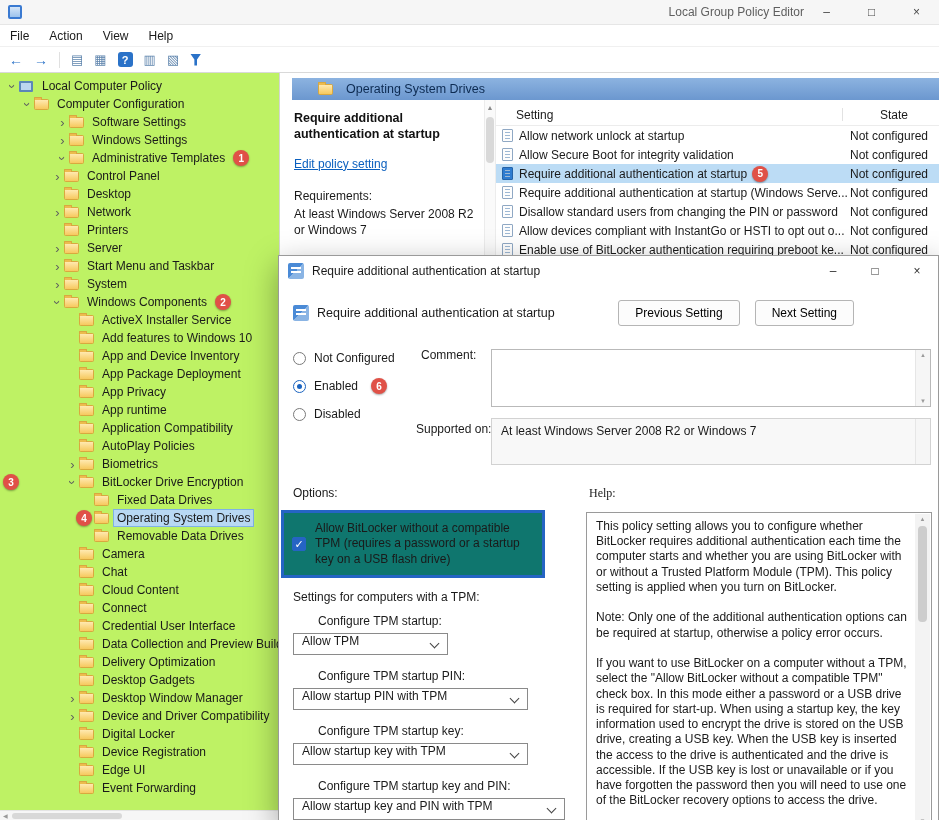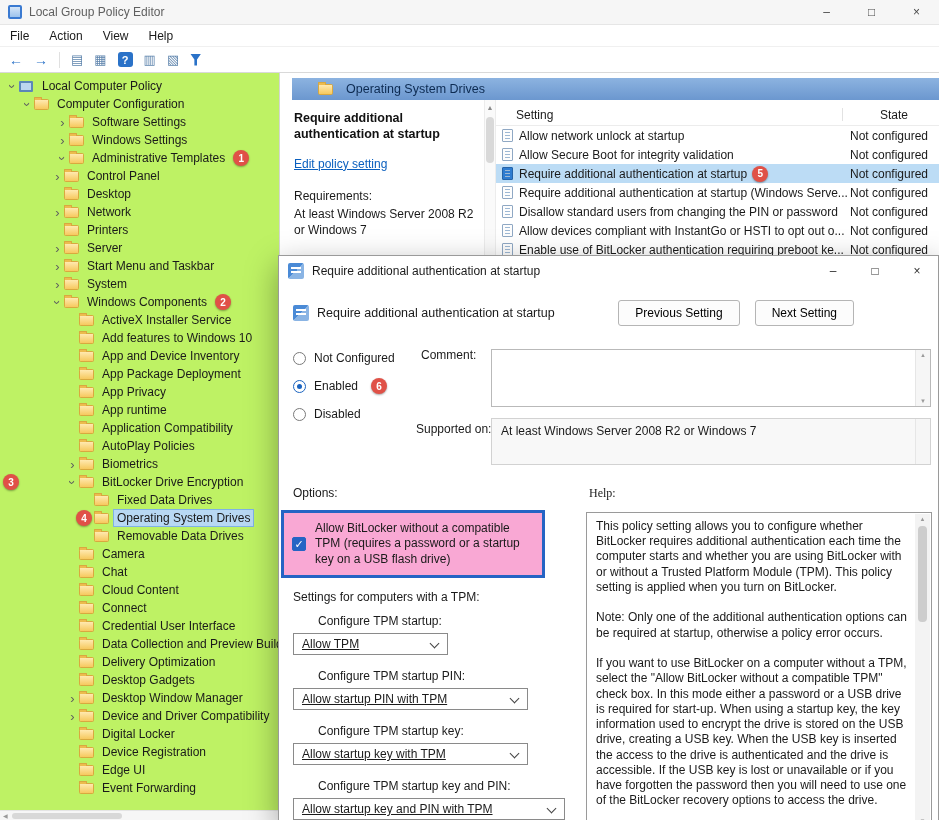--- a/index.html
+++ b/index.html
@@ -8,21 +8,21 @@
     width:939px; height:820px; position:relative; overflow:hidden;
     font-family:"Liberation Sans","DejaVu Sans",sans-serif; font-size:12px;
     color:#1a1a1a; background:#fff;
   }
 
   
   .titlebar { height:25px; background:#f6f6f6; border-bottom:1px solid #e6e6e6;
     display:flex; align-items:center; padding-left:8px; color:#5f5f5f; }
   .app-icon { width:14px; height:14px; margin-right:7px; border:2px solid #3a7ad1;
     border-radius:2px; background:linear-gradient(#d5e6f8,#9cc3ec); }
-  .tb-title { flex:1; }
+  .tb-title { flex:1;text-align:right; }
   .win-controls { display:flex; height:100%; }
   .wc { width:45px; display:flex; align-items:center; justify-content:center; color:#4a4a4a; }
 
   .menubar { height:22px; background:#fff; border-bottom:1px solid #f0f0f0;
     display:flex; align-items:center; gap:20px; padding-left:10px; color:#1a1a1a; }
 
   .toolbar { height:26px; background:#fff; border-bottom:1px solid #d9d9d9;
     display:flex; align-items:center; gap:11px; padding-left:9px; }
   .tb-ic { font-size:14px; color:#2a72c8; line-height:1; }
   .tb-ic.grid { color:#5e84ad; font-size:13px; }
@@ -131,32 +131,32 @@
     justify-content:space-between; padding:2px 0; color:#9a9a9a; font-size:6px; }
 
   .supported-label { position:absolute; top:166px; left:137px; }
   .supported-box { position:absolute; top:162px; left:212px; width:440px; height:47px;
     border:1px solid #d2d2d2; background:#f8f8f8; padding:5px 20px 5px 9px; }
 
   .options-label { position:absolute; top:230px; left:14px; }
   .help-label { position:absolute; top:230px; left:310px;font-family:Liberation Serif, serif; }
 
   .cb-panel { position:absolute; top:254px; left:2px; width:264px; height:68px;
-    border:3px solid #2564c4; background:#f9a8d4; display:flex; align-items:center; gap:9px; padding:5px 8px; }
+    border:3px solid #2564c4; background:#0f766e; display:flex; align-items:center; gap:9px; padding:5px 8px; }
   .checkbox { width:14px; height:14px; flex:0 0 14px; border:1px solid #2564c4; border-radius:2px;
     background:#2564c4; color:#fff; font-size:11px; display:flex; align-items:center; justify-content:center; }
   .checkbox.on::before { content:"✓"; }
   .cb-label { line-height:1.3; }
 
   .tpm-heading { position:absolute; top:334px; left:14px; }
   .opt-group { position:absolute; left:14px; }
   .g1{top:358px}.g2{top:413px}.g3{top:468px}.g4{top:523px}
   .opt-label { margin-bottom:5px;margin-left:25px; }
-  .select { height:22px; border:1px solid #8a8a8a; background:#fff; display:flex; align-items:center;
-    padding:0 24px 0 8px; position:relative;text-decoration:underline; }
+  .select { height:22px; border:1px solid #8a8a8a; background:#fff; display:flex; align-items:flex-start;
+    padding:0 24px 0 8px; position:relative; }
   .w1{width:155px}.w2{width:235px}.w3{width:235px}.w4{width:272px}
   .sel-arrow { position:absolute; right:9px; top:6px; width:7px; height:7px;
     border-right:1.6px solid #444; border-bottom:1.6px solid #444; transform:rotate(45deg); }
 
   .help-box { position:absolute; top:256px; left:307px; width:346px; height:316px;
     border:1px solid #9a9a9a; background:#fff; padding:6px 24px 6px 9px; }
   .help-text { line-height:1.27; white-space:pre-line; }
   .hb-scroll { position:absolute; right:1px; top:1px; bottom:1px; width:15px; background:#f3f3f3;
     display:flex; flex-direction:column; align-items:center; padding:2px 0; color:#9a9a9a; font-size:6px; }
   .hb-thumb { width:9px; height:96px; background:#cdcdcd; border-radius:4px; margin-top:4px; }

